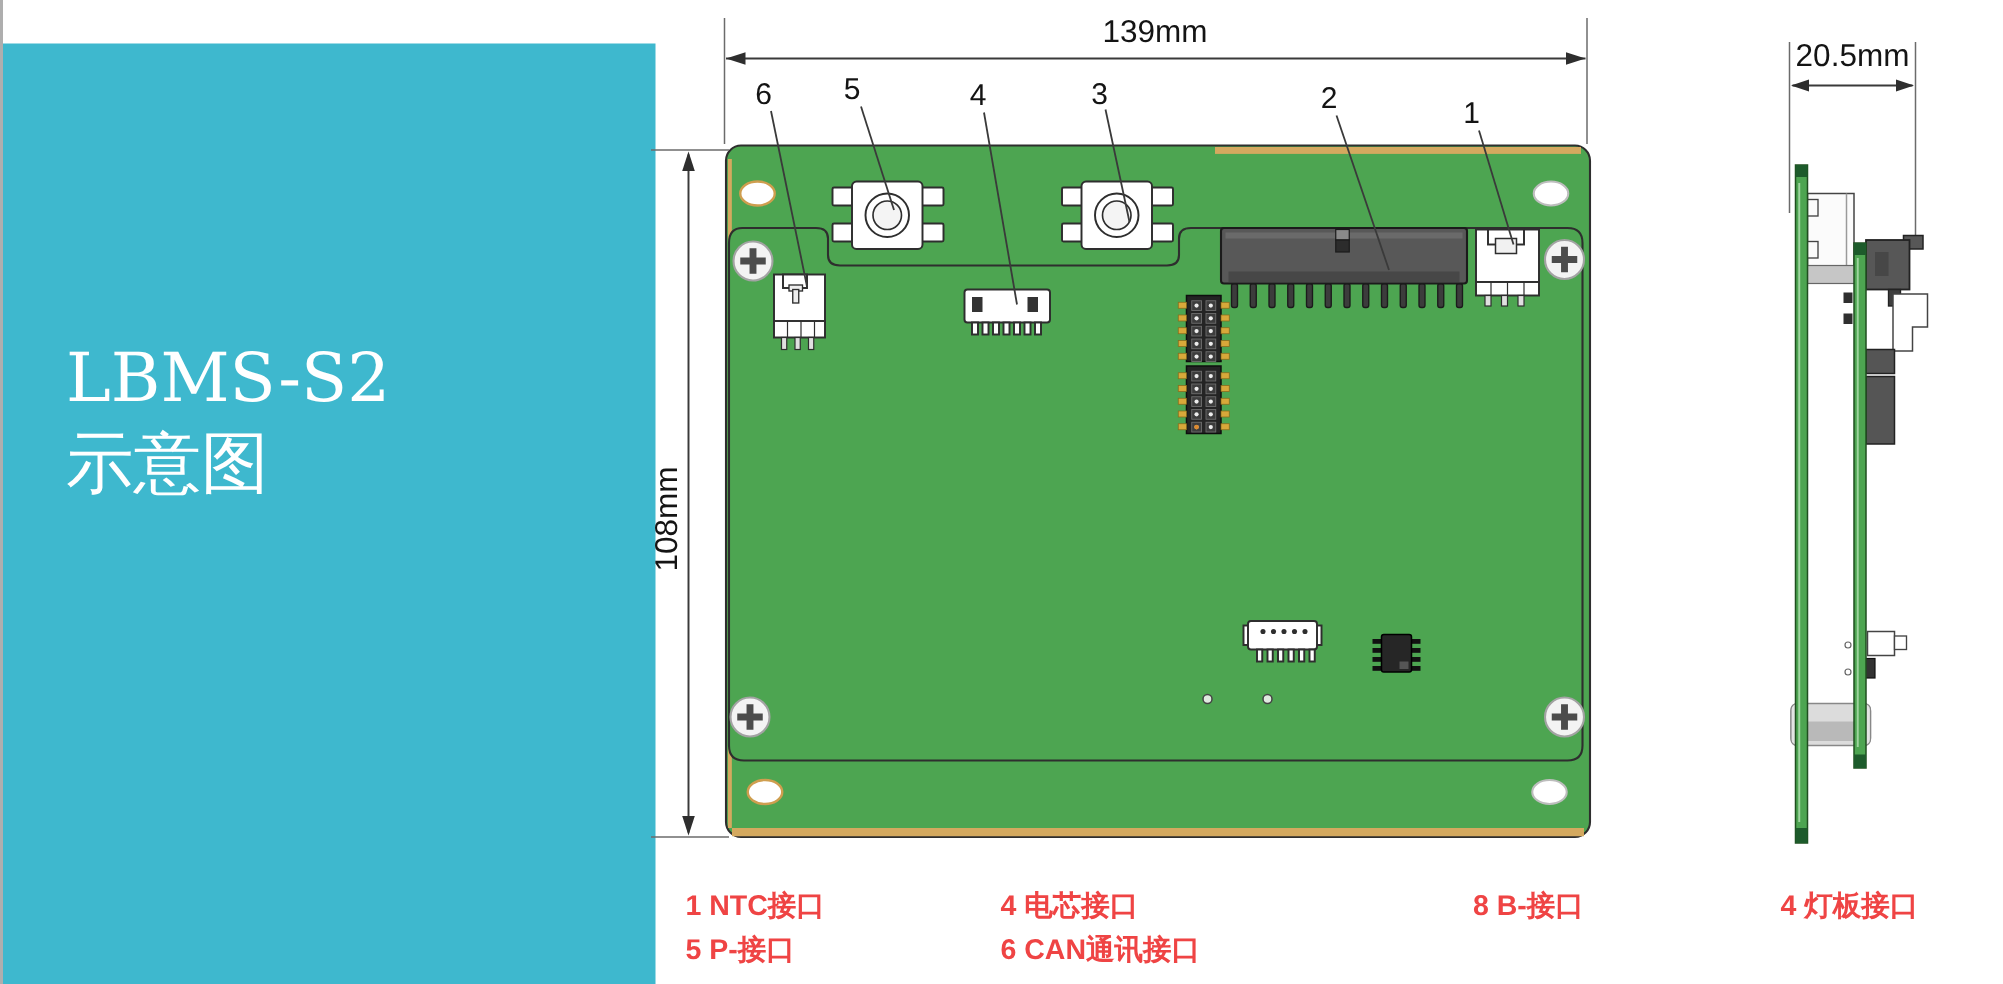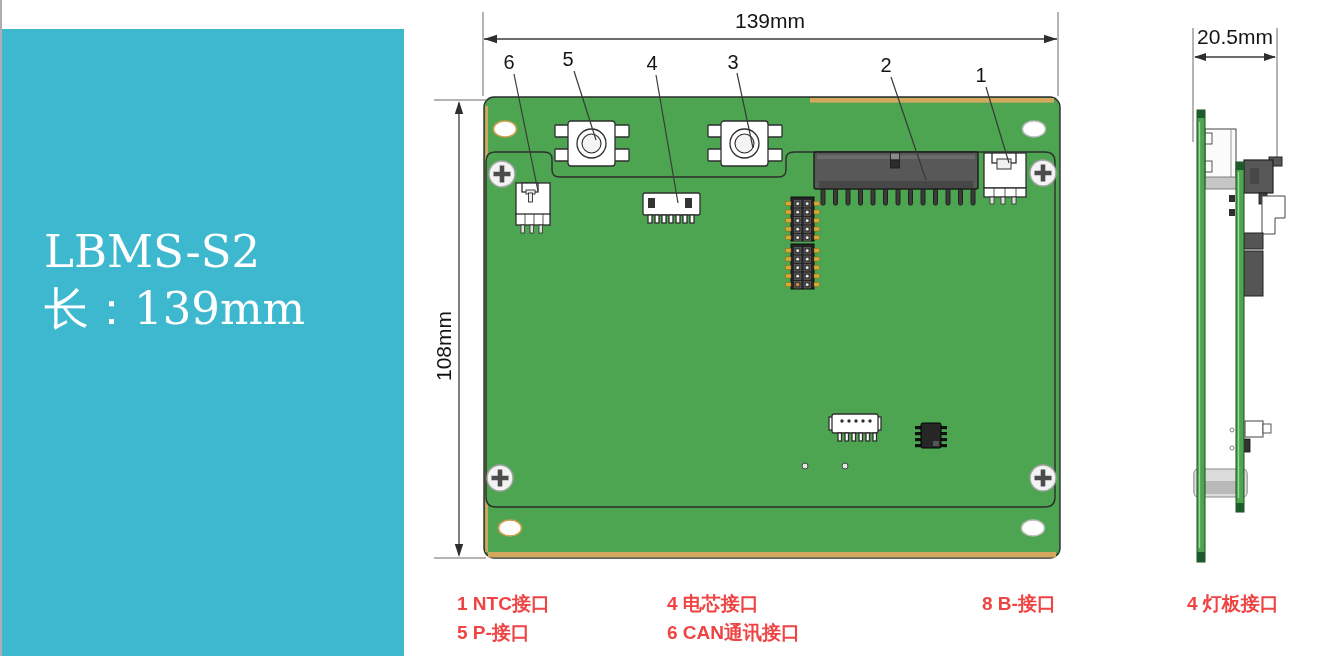--- a/index.html
+++ b/index.html
@@ -1,19 +1,19 @@
 <!DOCTYPE html>
 <html><head>
 <meta charset="utf-8">
 <style>
   html,body{margin:0;padding:0;background:#fff;}
   .stage{position:relative;width:1335px;height:656px;background:#ffffff;overflow:hidden;
          font-family:"Liberation Sans",sans-serif;}
   .left-border{position:absolute;left:0;top:0;width:2px;height:656px;background:#aeaeae;}
-  .info-panel{position:absolute;left:2px;top:29px;width:402px;height:627px;background:#3eb8ce;}
+  .info-panel{position:absolute;left:2px;top:29px;width:435px;height:627px;background:#3eb8ce;}
   .panel-text{position:absolute;left:42px;top:194px;color:#ffffff;
               font-family:"DejaVu Serif","Liberation Serif",serif;
               font-size:45px;line-height:57px;white-space:nowrap;}
   .legend-item{position:absolute;font-weight:700;font-size:19px;color:#ef4444;white-space:nowrap;}
   svg.drawing{position:absolute;left:0;top:0;}
   svg text{font-family:"Liberation Sans",sans-serif;fill:#141414;}
   text.dimlab{font-size:21px;}
   text.callout{font-size:20px;}
   .wht{fill:#ffffff;stroke:#2e2e2e;stroke-width:1.3;}
   .dim{stroke:#3a3a3a;stroke-width:1.3;fill:none;}
@@ -24,21 +24,21 @@
 </head>
 <body>
 
 <div class="stage">
 
   <div class="left-border"></div>
 
   <div class="info-panel">
     <div class="panel-text">
       <div>LBMS-S2</div>
-      <div>长：139mm</div>
+      <div>示意图</div>
     </div>
   </div>
 
   <svg class="drawing" width="1335" height="656" viewBox="0 0 1335 656">
     <defs>
       <g id="term">
         <rect x="0" y="4" width="14" height="12" rx="1" class="wht"></rect>
         <rect x="0" y="28" width="14" height="12" rx="1" class="wht"></rect>
         <rect x="59" y="4" width="15" height="12" rx="1" class="wht"></rect>
         <rect x="59" y="28" width="15" height="12" rx="1" class="wht"></rect>

